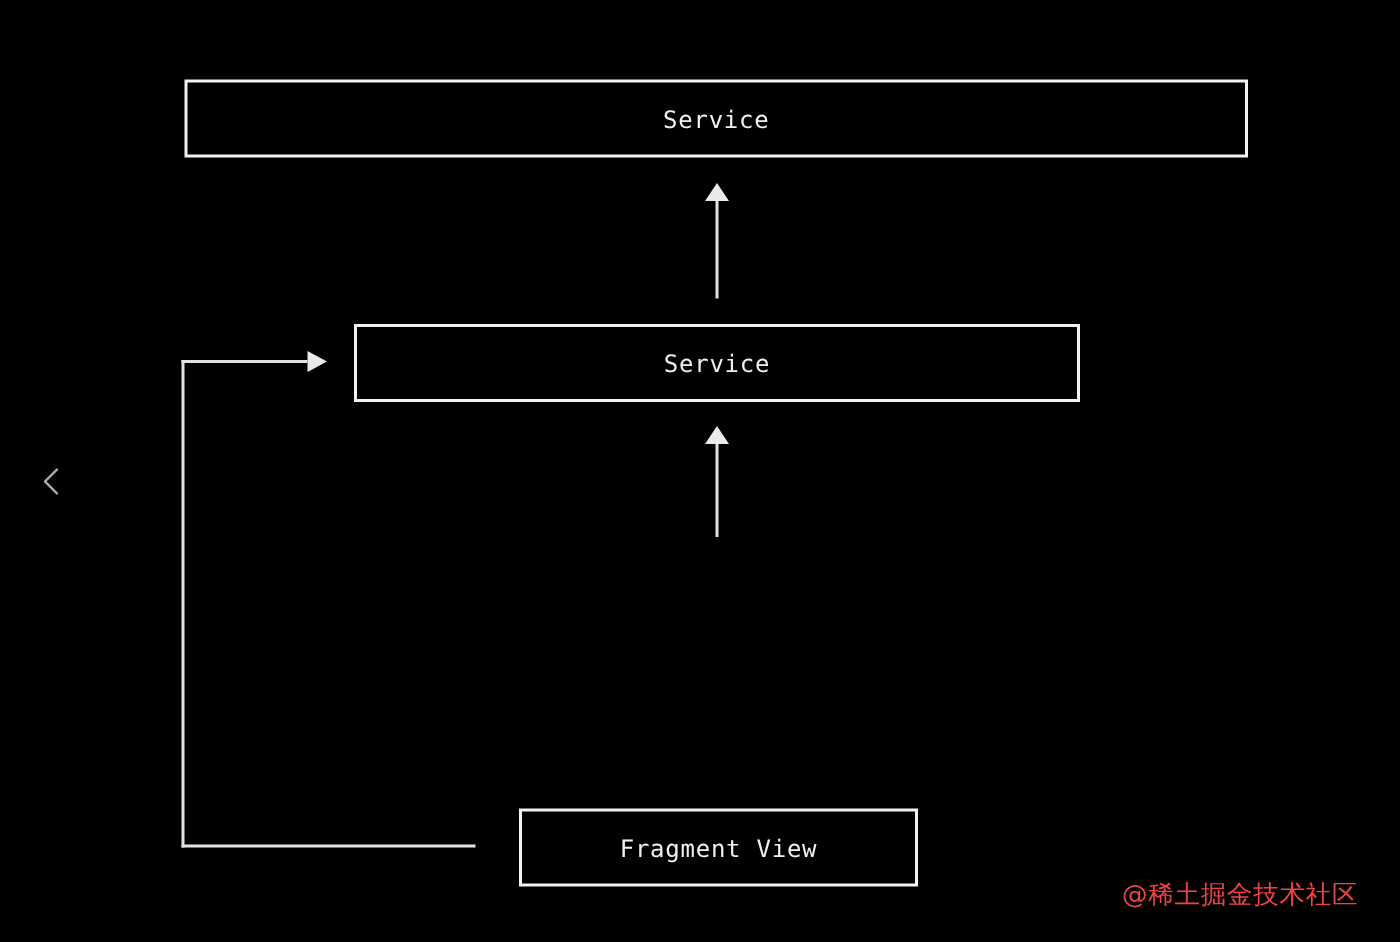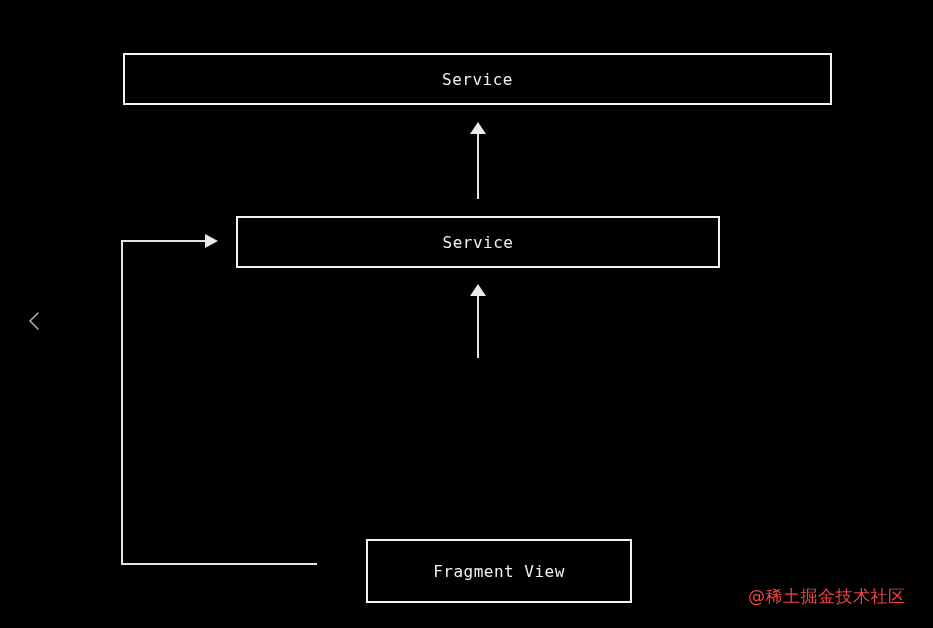--- a/index.html
+++ b/index.html
@@ -24,21 +24,21 @@
     font-size: 16px;
     letter-spacing: 0.5px;
     display: flex;
     align-items: center;
     justify-content: center;
     white-space: nowrap;
   }
   .node-service        { left: 123px; top: 53px;  width: 709px; height: 52px; }
   .node-activity       { left: 236px; top: 216px; width: 484px; height: 52px; }
   .node-fragment       { left: 317px; top: 377px; width: 321px; height: 53px; }
-  .node-fragment-view  { left: 346px; top: 539px; width: 266px; height: 64px; margin-left: 20px; }
+  .node-fragment-view  { left: 346px; top: 539px; width: 266px; height: 52px; }
 
   .line {
     position: absolute;
     background: #e2e2e2;
   }
   .line-activity-service  { left: 477px; top: 133px; width: 2px; height: 66px; }
   .line-fragment-activity { left: 477px; top: 295px; width: 2px; height: 63px; }
   .line-elbow-vertical    { left: 121px; top: 240px; width: 2px; height: 325px; }
   .line-elbow-top         { left: 121px; top: 240px; width: 84px; height: 2px; }
   .line-elbow-bottom      { left: 121px; top: 563px; width: 196px; height: 2px; }

